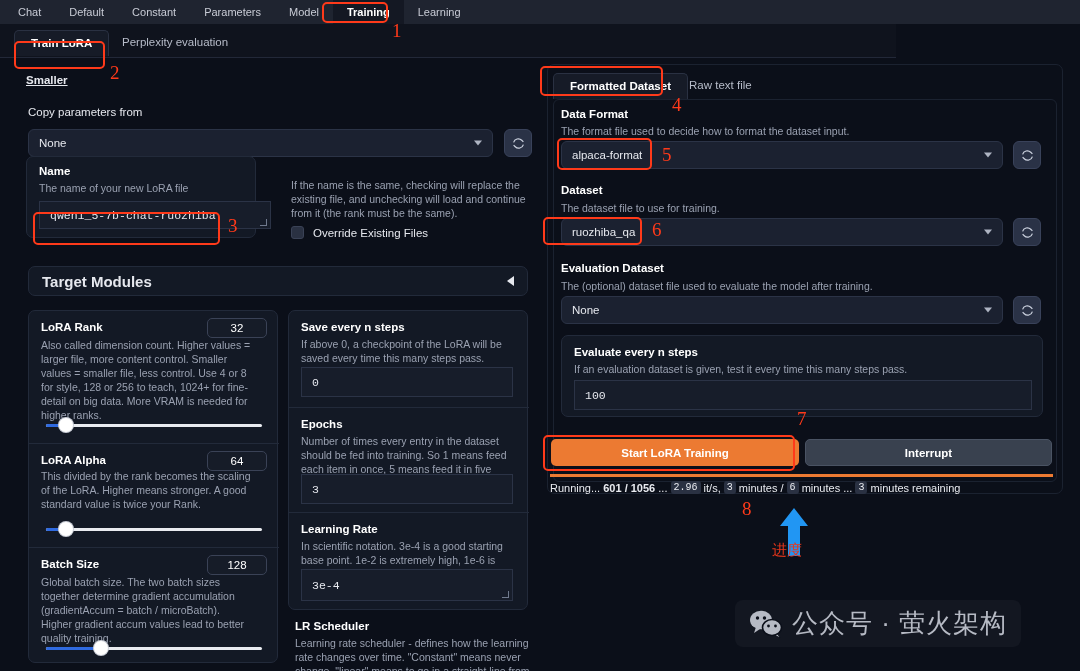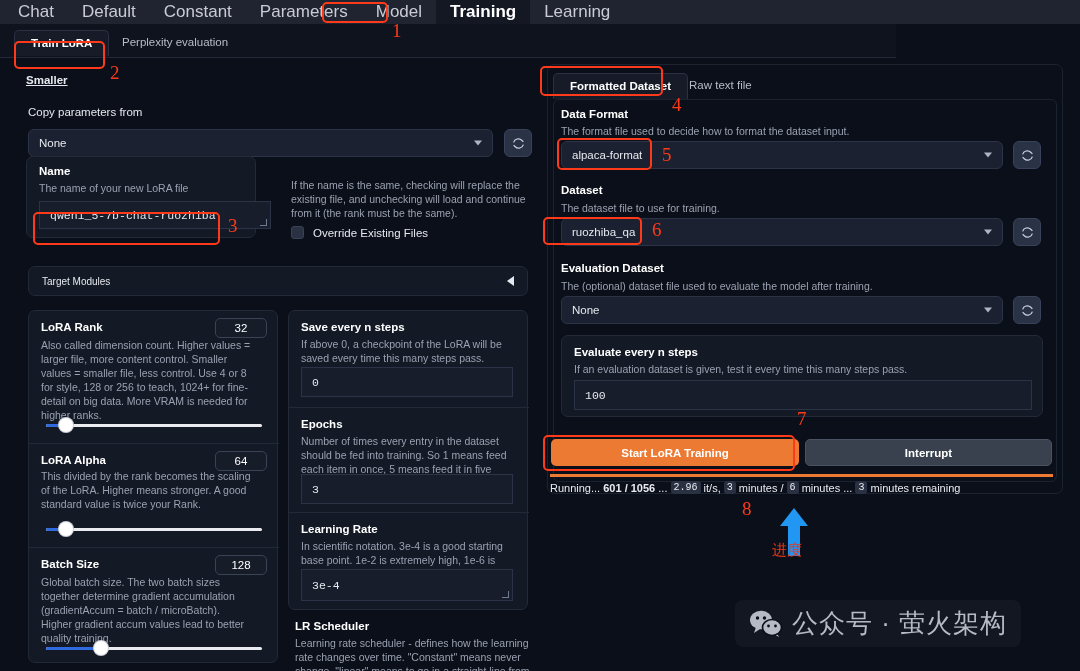--- a/index.html
+++ b/index.html
@@ -14,21 +14,21 @@
 
   
   .topbar {
     position:absolute; left:0; top:0; width:1080px; height:24px;
     background:#1f2430; display:flex; align-items:center;
   }
   .topbar .nav {
     display:flex; align-items:center; height:24px; gap:0px; padding-left:4px;
   }
   .navtab {
-    font-size:17px; color:#c9ccd6; padding:4px 14px; line-height:16px;
+    font-size:11px; color:#c9ccd6; padding:4px 14px; line-height:16px;
     white-space:nowrap; position:relative;
   }
   .navtab.active { color:#ffffff; font-weight:bold; background:#141823; }
 
   
   .tabrow {
     position:absolute; left:0; top:24px; width:896px; height:34px;
     background:#0f131d; border-bottom:1px solid #222838;
   }
   .subtab {
@@ -91,21 +91,21 @@
     background:#e9ebf0; border-radius:2px;
   }
   .slider .fill {
     position:absolute; left:0; top:6px; height:3px; background:#2f6ae0; border-radius:2px;
   }
   .slider .knob {
     position:absolute; top:0px; width:14px; height:14px; border-radius:50%;
     background:#ffffff; box-shadow:0 0 0 1px #c9cdd6;
   }
   .numbox {
-    width:52px; height:20px; border:1px solid #3a4256; border-radius:5px;
+    width:60px; height:20px; border:1px solid #3a4256; border-radius:5px;
     background:#161c28; font-size:11.5px; color:#ffffff;
     display:flex; align-items:center; justify-content:center;
   }
 
   
   .annot {
     position:absolute; border:2px solid #ff3a1a; border-radius:5px;
     pointer-events:none;
   }
   .annum {
@@ -191,21 +191,21 @@
       </div>
     </div>
 
     <div class="desc" style="position:absolute;left:291px;top:86px;width:250px;">If the name is the same, checking will replace the existing file, and unchecking will load and continue from it (the rank must be the same).</div>
     <div style="position:absolute;left:291px;top:134px;display:flex;align-items:center;gap:9px;">
       <span class="checkbox"></span>
       <span style="font-size:11.5px;color:#e6e8ee;">Override Existing Files</span>
     </div>
 
     <div class="card" style="position:absolute;left:28px;top:174px;width:500px;height:30px;display:flex;align-items:center;padding:0 13px;justify-content:space-between;">
-      <span style="font-size:10px;">Target Modules</span>
+      <span style="font-size:15px;font-weight:bold;">Target Modules</span>
       <span style="width:0;height:0;border-top:5px solid transparent;border-bottom:5px solid transparent;border-right:7px solid #e6e8ee;"></span>
     </div>
 
     <div class="card" style="position:absolute;left:28px;top:218px;width:250px;height:353px;">
 
       <div style="position:absolute;left:0;top:0;width:250px;height:133px;border-bottom:1px solid #222a3a;">
         <div class="ttl" style="position:absolute;left:12px;top:10px;">LoRA Rank</div>
         <div class="numbox" style="position:absolute;right:12px;top:7px;">32</div>
         <div class="desc" style="position:absolute;left:12px;top:27px;width:212px;">Also called dimension count. Higher values = larger file, more content control. Smaller values = smaller file, less control. Use 4 or 8 for style, 128 or 256 to teach, 1024+ for fine-detail on big data. More VRAM is needed for higher ranks.</div>
         <div class="slider" style="position:absolute;left:17px;top:107px;width:216px;">

